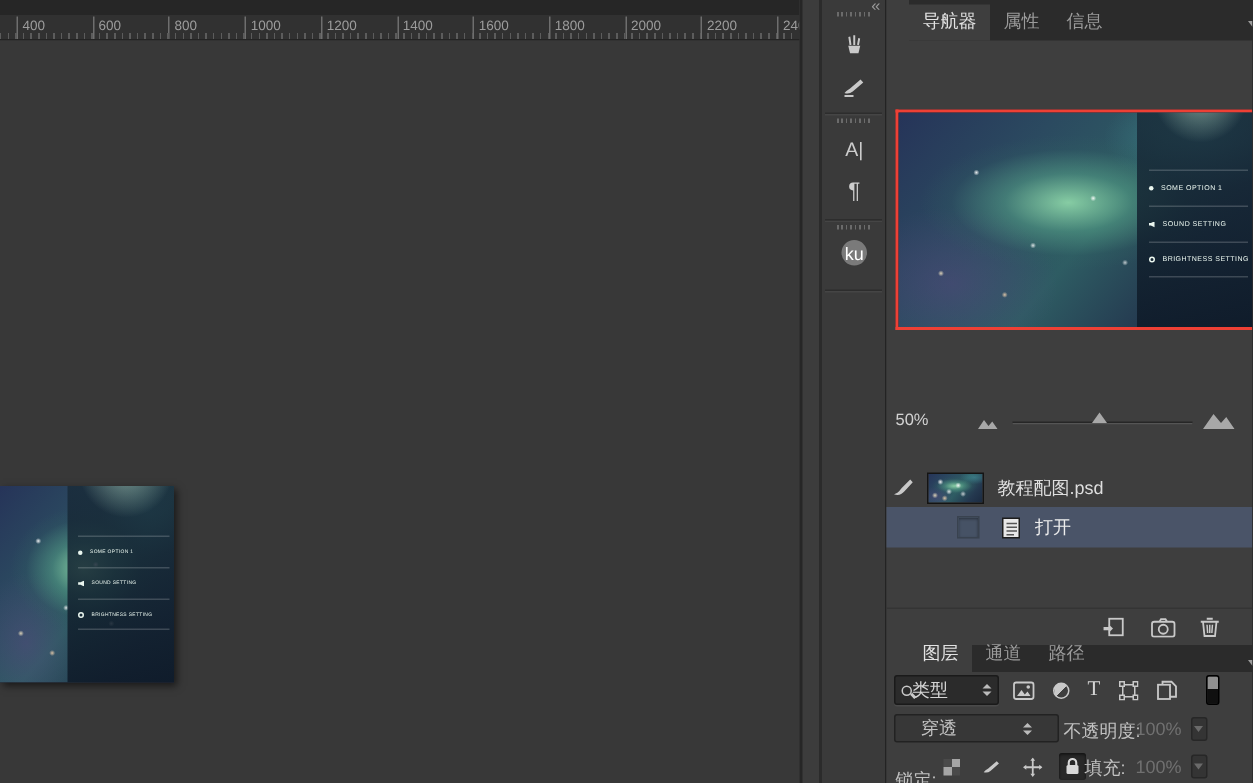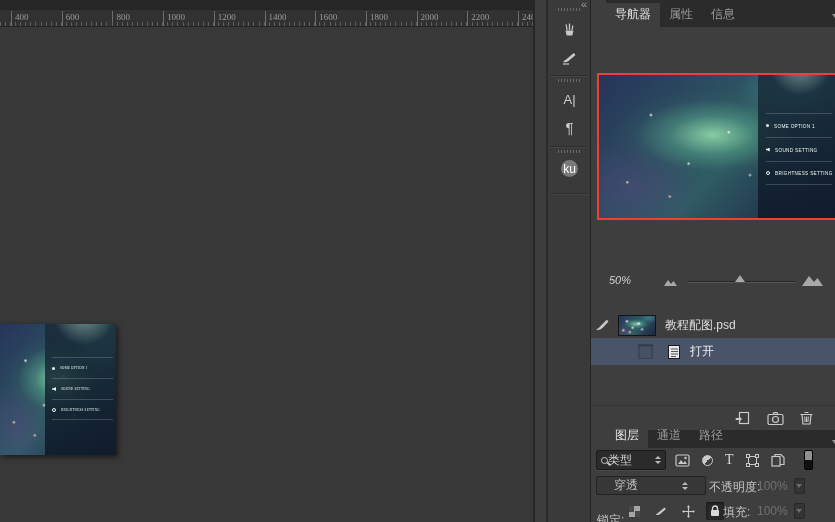--- a/index.html
+++ b/index.html
@@ -1,21 +1,21 @@
 <!DOCTYPE html>
 <html><head>
 <meta charset="utf-8">
 <style>
   * { margin:0; padding:0; box-sizing:border-box; }
   html,body { background:#222; }
   body { font-family:"Liberation Sans", sans-serif; }
   .app { position:relative; width:835px; height:522px; overflow:hidden; background:#3e3e3e; color:#c6c6c6; font-size:12px; }
 
   
-  .canvas-area { position:absolute; left:0; top:0; width:533px; height:522px; background:#383838;font-family:Liberation Serif, serif; }
+  .canvas-area { position:absolute; left:0; top:0; width:533px; height:522px; background:#383838; }
   .top-strip { position:absolute; left:0; top:0; width:100%; height:10px; background:#262626; }
   .ruler { position:absolute; left:0; top:10px; width:100%; height:17px; background:#313131; border-bottom:1px solid #242424; overflow:hidden; }
   .ruler::after { content:""; position:absolute; left:0; right:0; bottom:0; height:4px;
       background:repeating-linear-gradient(90deg, #5c5c5c 0 1px, transparent 1px 5.07px); }
   .ruler .tick { position:absolute; top:1px; bottom:0; border-left:1px solid #6e6e6e; padding-left:3px; font-size:9px; color:#9c9c9c; line-height:13px; white-space:nowrap; }
   .canvas { position:absolute; left:0; top:27px; width:100%; height:495px; background:#383838; }
 
   
   .nebula { position:absolute; inset:0; background:
       radial-gradient(circle 1px at 22% 28%, rgba(255,255,255,.9), transparent 2px),
@@ -74,21 +74,21 @@
       background:repeating-linear-gradient(#9b9b9b 0 1px, transparent 1px 3px); }
 
   
   .nav-tabs { top:0; height:27px; }
   .nav-body { position:absolute; left:0; top:27px; width:100%; height:266px; }
   .nav-preview { position:absolute; left:6px; right:0; top:46px; height:147px; border:2px solid #ee4035; border-right:none; overflow:hidden; background:#223; }
   .nav-preview .menu-overlay { width:77px; }
   .nav-preview .menu-list { top:38px; }
   .nav-preview .menu-item { height:24px; }
   .nav-preview .menu-item .lbl { font-size:6px; transform:scale(.78); }
-  .zoom-bar { position:absolute; left:12px; right:0; top:243px; height:23px;font-style:italic; }
+  .zoom-bar { position:absolute; left:0; right:0; top:243px; height:23px; }
   .zoom-value { position:absolute; left:6px; top:4px; font-size:11px; color:#d2d2d2; }
   .mountains { position:absolute; cursor:pointer; }
   .mountains svg { display:block; }
   .nav-slider { position:absolute; left:84px; right:40px; top:11px; height:2px; background:#262626; border-bottom:1px solid #555; cursor:pointer; }
   .nav-thumb { position:absolute; left:44%; top:-6px; width:0; height:0; border-left:5px solid transparent; border-right:5px solid transparent; border-bottom:7px solid #a8a8a8; cursor:pointer; }
 
   
   .hist-tabs { top:293px; height:19px; }
   .hist-body { position:absolute; left:0; top:312px; width:100%; height:118px; }
   .hist-row { position:absolute; left:0; width:100%; height:26px; display:flex; align-items:center; cursor:pointer; }

